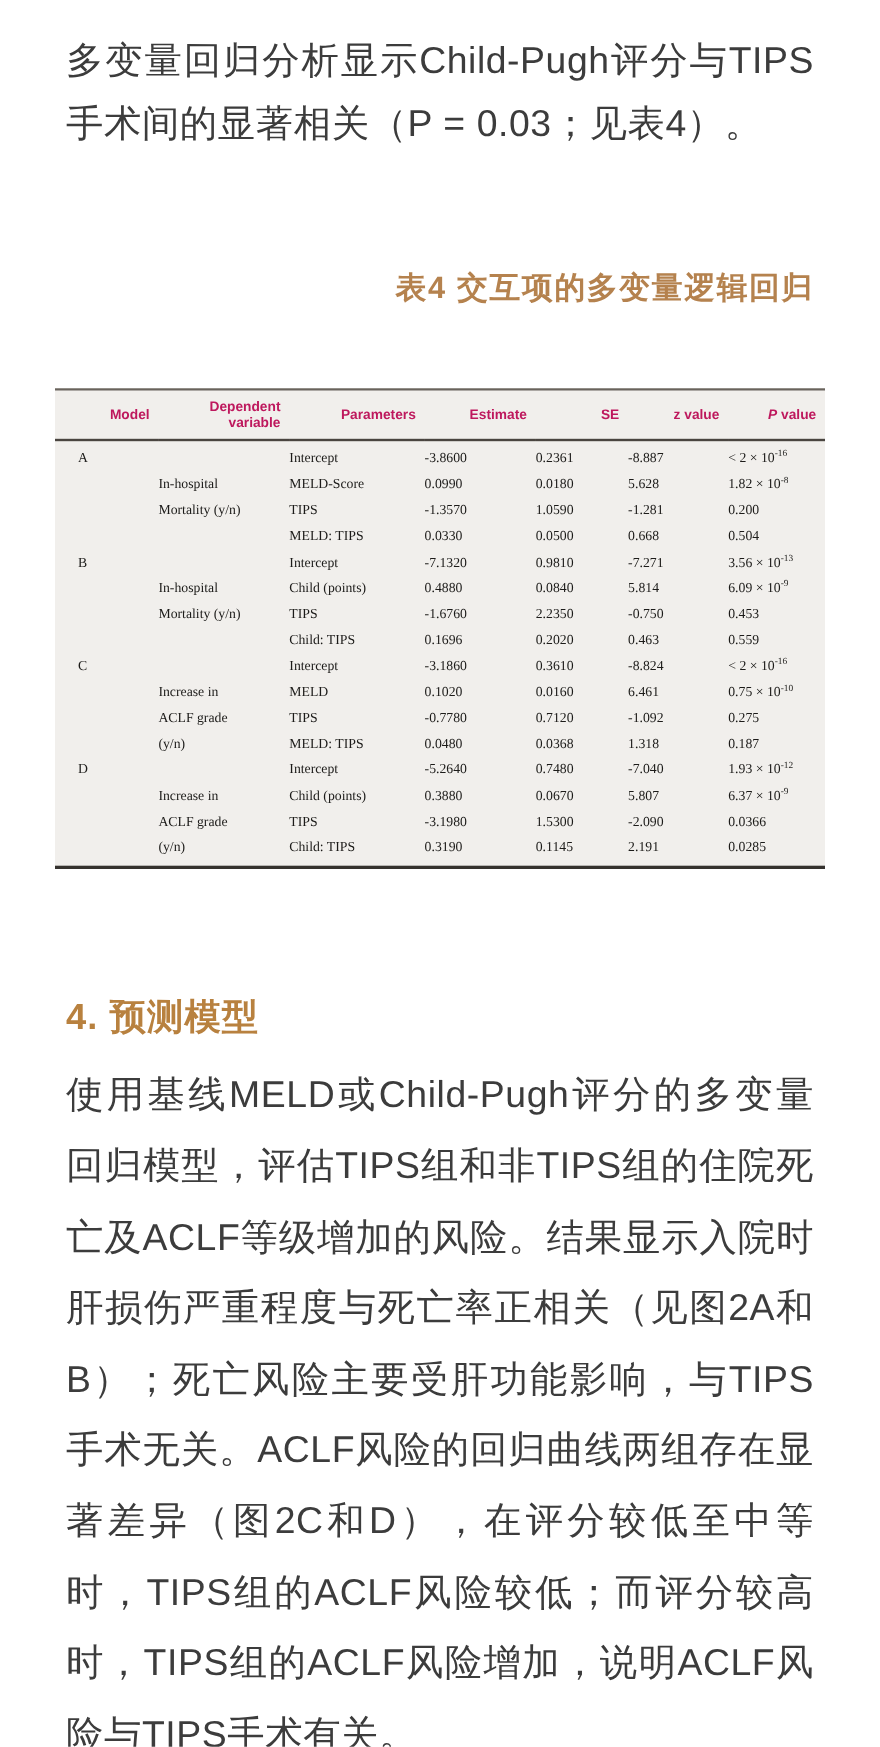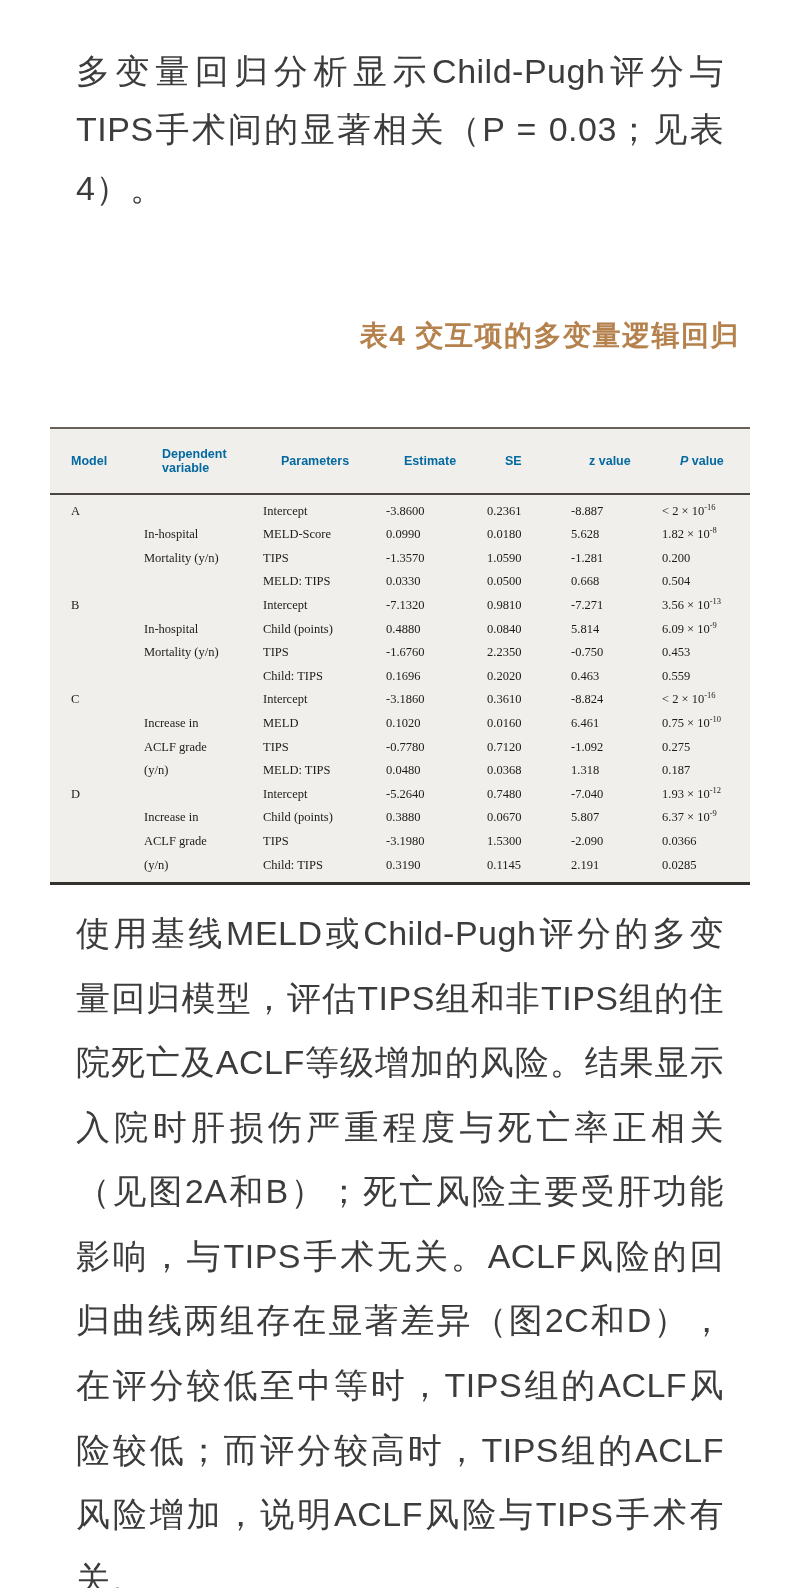--- a/index.html
+++ b/index.html
@@ -11,21 +11,21 @@
     font-family: "Liberation Sans", sans-serif;
     color: #3b3b3b;
   }
   .article { padding: 0 60px; }
 
   .para {
     font-size: 34px;
     color: #3c3c3c;
     text-align: justify;
     letter-spacing: 0.5px;
-    margin: 16px;
+    margin: 0;
   }
   .para-intro { padding-top: 26px; line-height: 1.72; }
   .para-body  { margin-top: 16px; line-height: 1.9; }
 
   .table-caption {
     margin-top: 100px;
     text-align: right;
     font-size: 28px;
     font-weight: 700;
     letter-spacing: 1.5px;
@@ -54,27 +54,27 @@
   table.stats col.c1 { width: 94px; }
   table.stats col.c2 { width: 119px; }
   table.stats col.c3 { width: 123px; }
   table.stats col.c4 { width: 101px; }
   table.stats col.c5 { width: 84px; }
   table.stats col.c6 { width: 91px; }
   table.stats col.c7 { width: 88px; }
 
   table.stats th {
     height: 27px;
-    padding: 18px;
-    text-align: left;
+    padding: 8px;
+    text-align: right;
     vertical-align: middle;
     font-family: "Liberation Sans", sans-serif;
     font-size: 12.5px;
     font-weight: 700;
-    color: #0369a1;
+    color: #be185d;
     border-bottom: 2px solid #4a4540;
   }
   table.stats td {
     height: 23.6px;
     padding: 0;
     vertical-align: middle;
     font-family: "Liberation Serif", serif;
     font-size: 12.5px;
     color: #1c1b19;
     white-space: nowrap;
@@ -259,16 +259,17 @@
     <td>Child: TIPS</td>
     <td>0.3190</td>
     <td>0.1145</td>
     <td>2.191</td>
     <td><span>0.0285</span><sup class="pexp"></sup></td>
   </tr>
         </tbody>
     </table>
   </div>
 
+  <div class="section-heading">4. 预测模型</div>
 
   <p class="para para-body">使用基线MELD或Child-Pugh评分的多变量回归模型，评估TIPS组和非TIPS组的住院死亡及ACLF等级增加的风险。结果显示入院时肝损伤严重程度与死亡率正相关（见图2A和B）；死亡风险主要受肝功能影响，与TIPS手术无关。ACLF风险的回归曲线两组存在显著差异（图2C和D），在评分较低至中等时，TIPS组的ACLF风险较低；而评分较高时，TIPS组的ACLF风险增加，说明ACLF风险与TIPS手术有关。</p>
 
 </div>
 
 </body></html>

